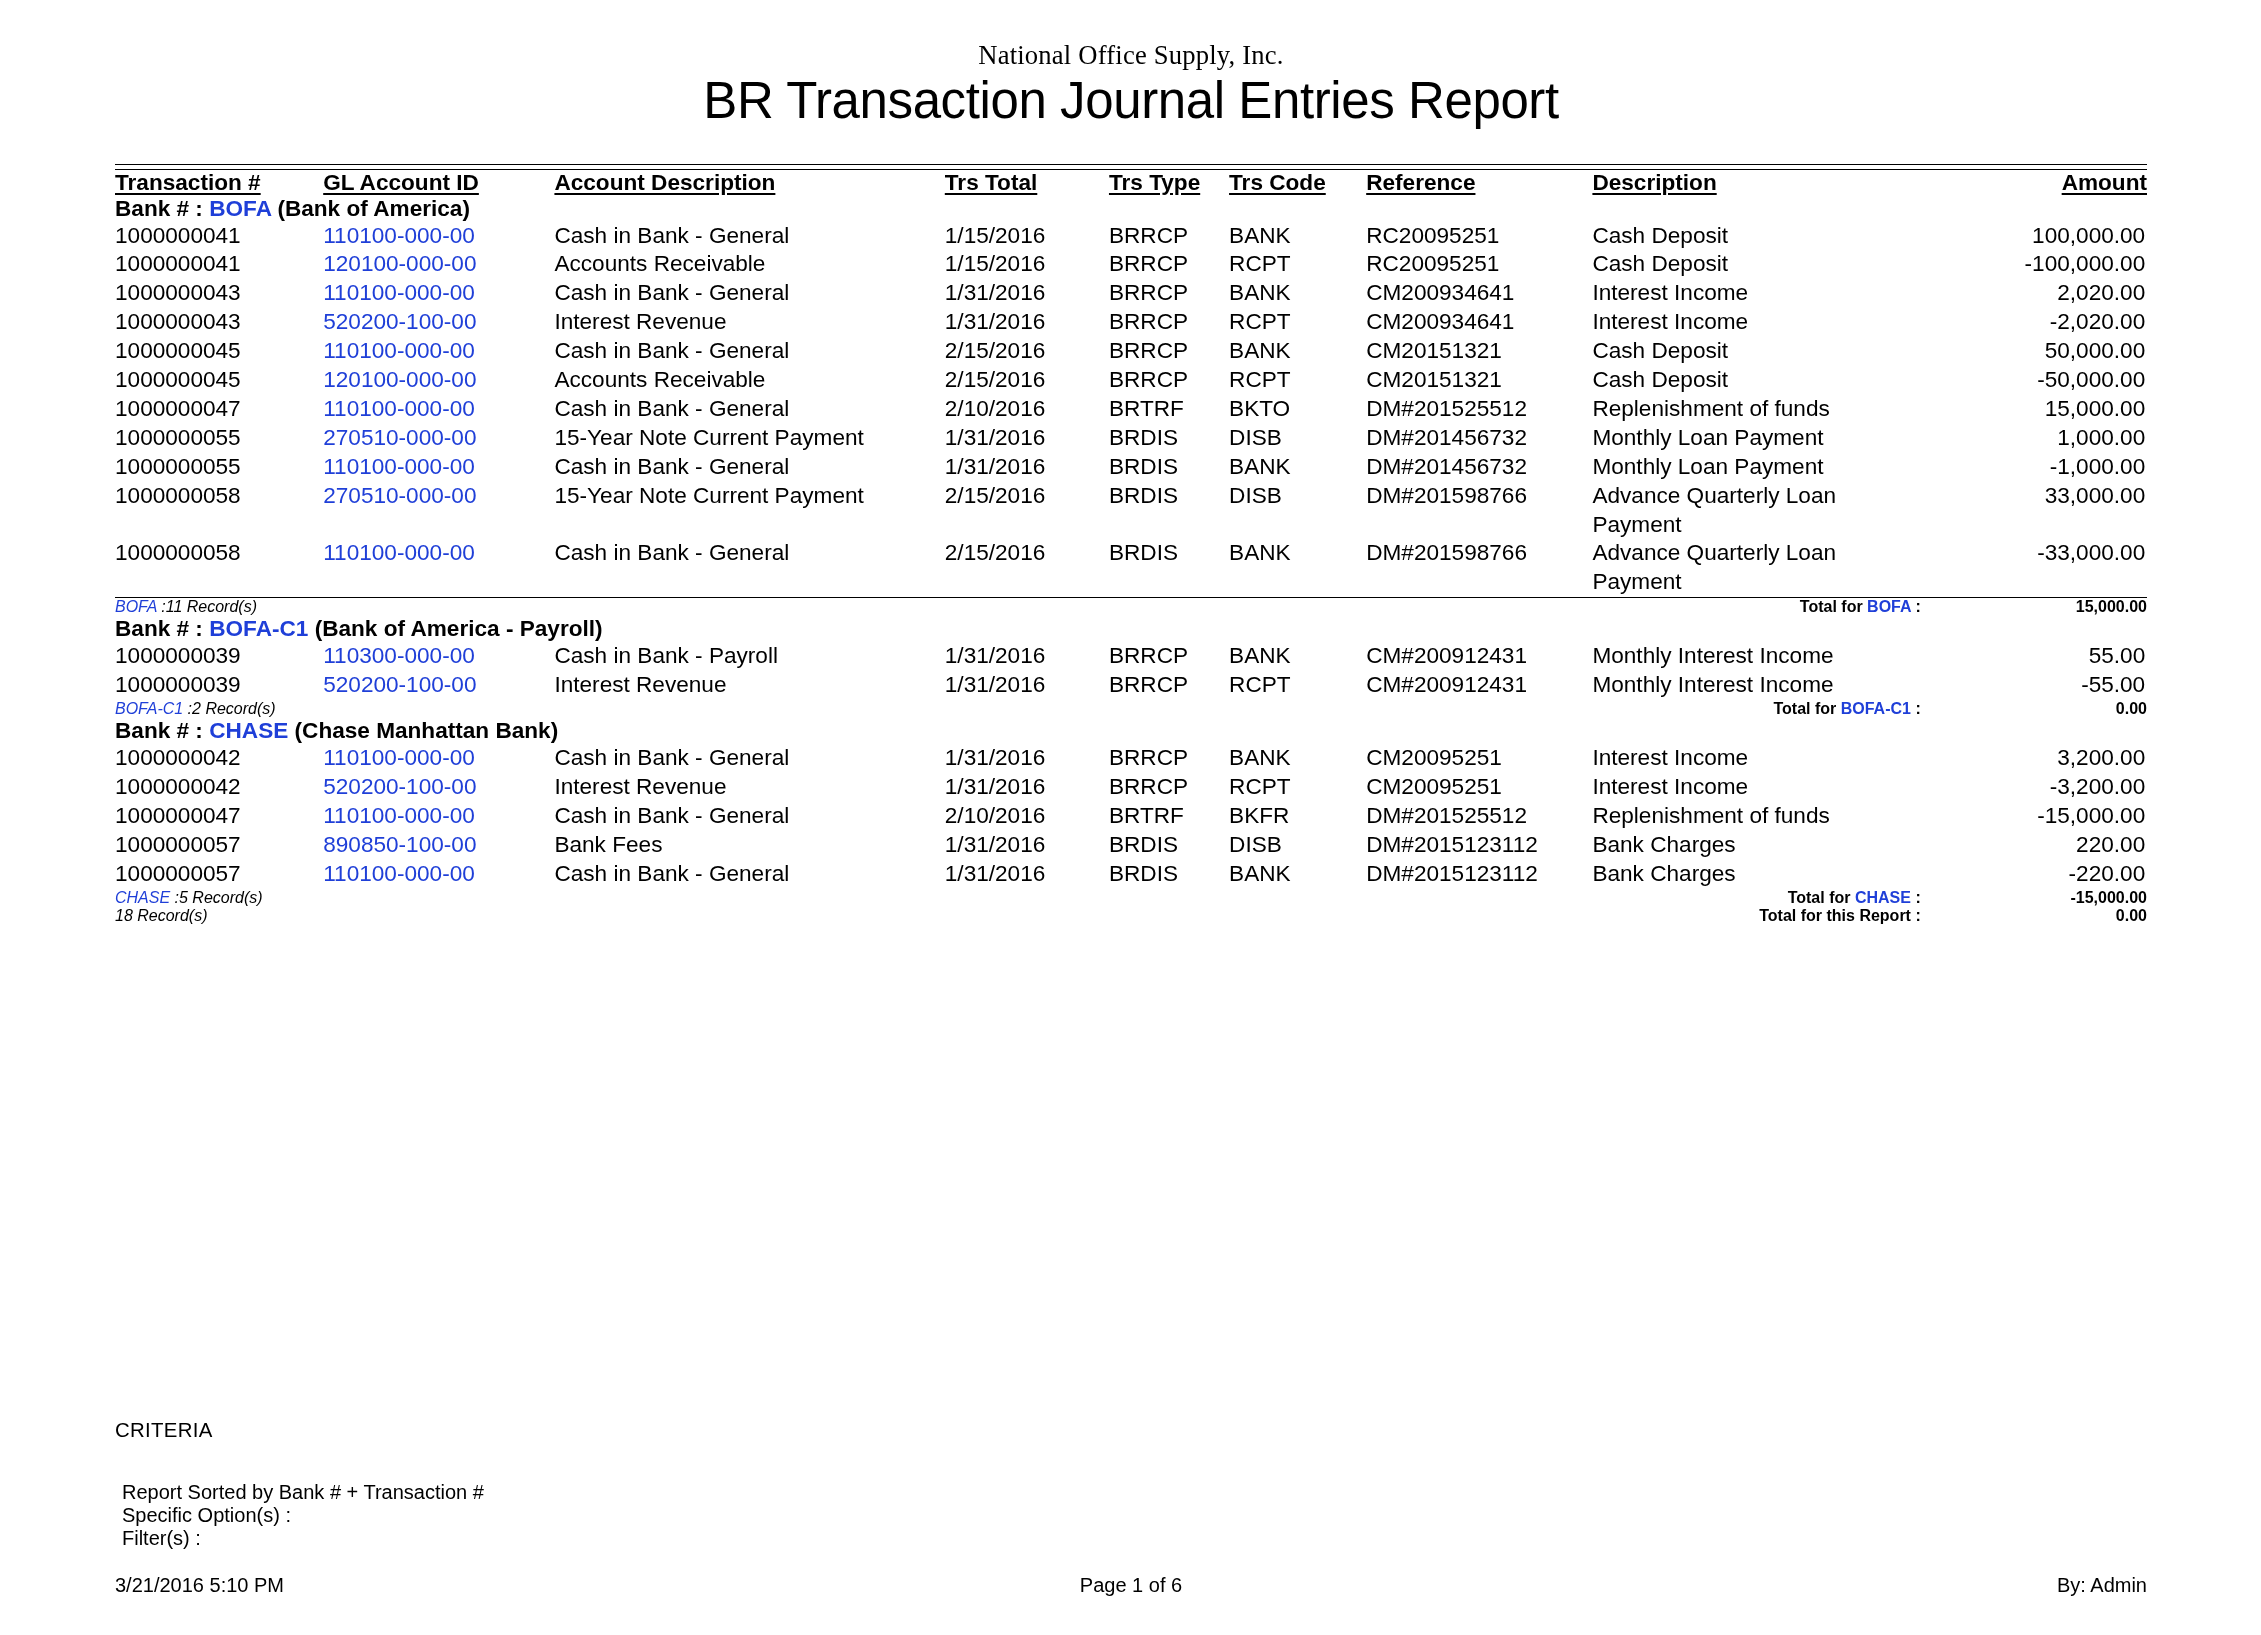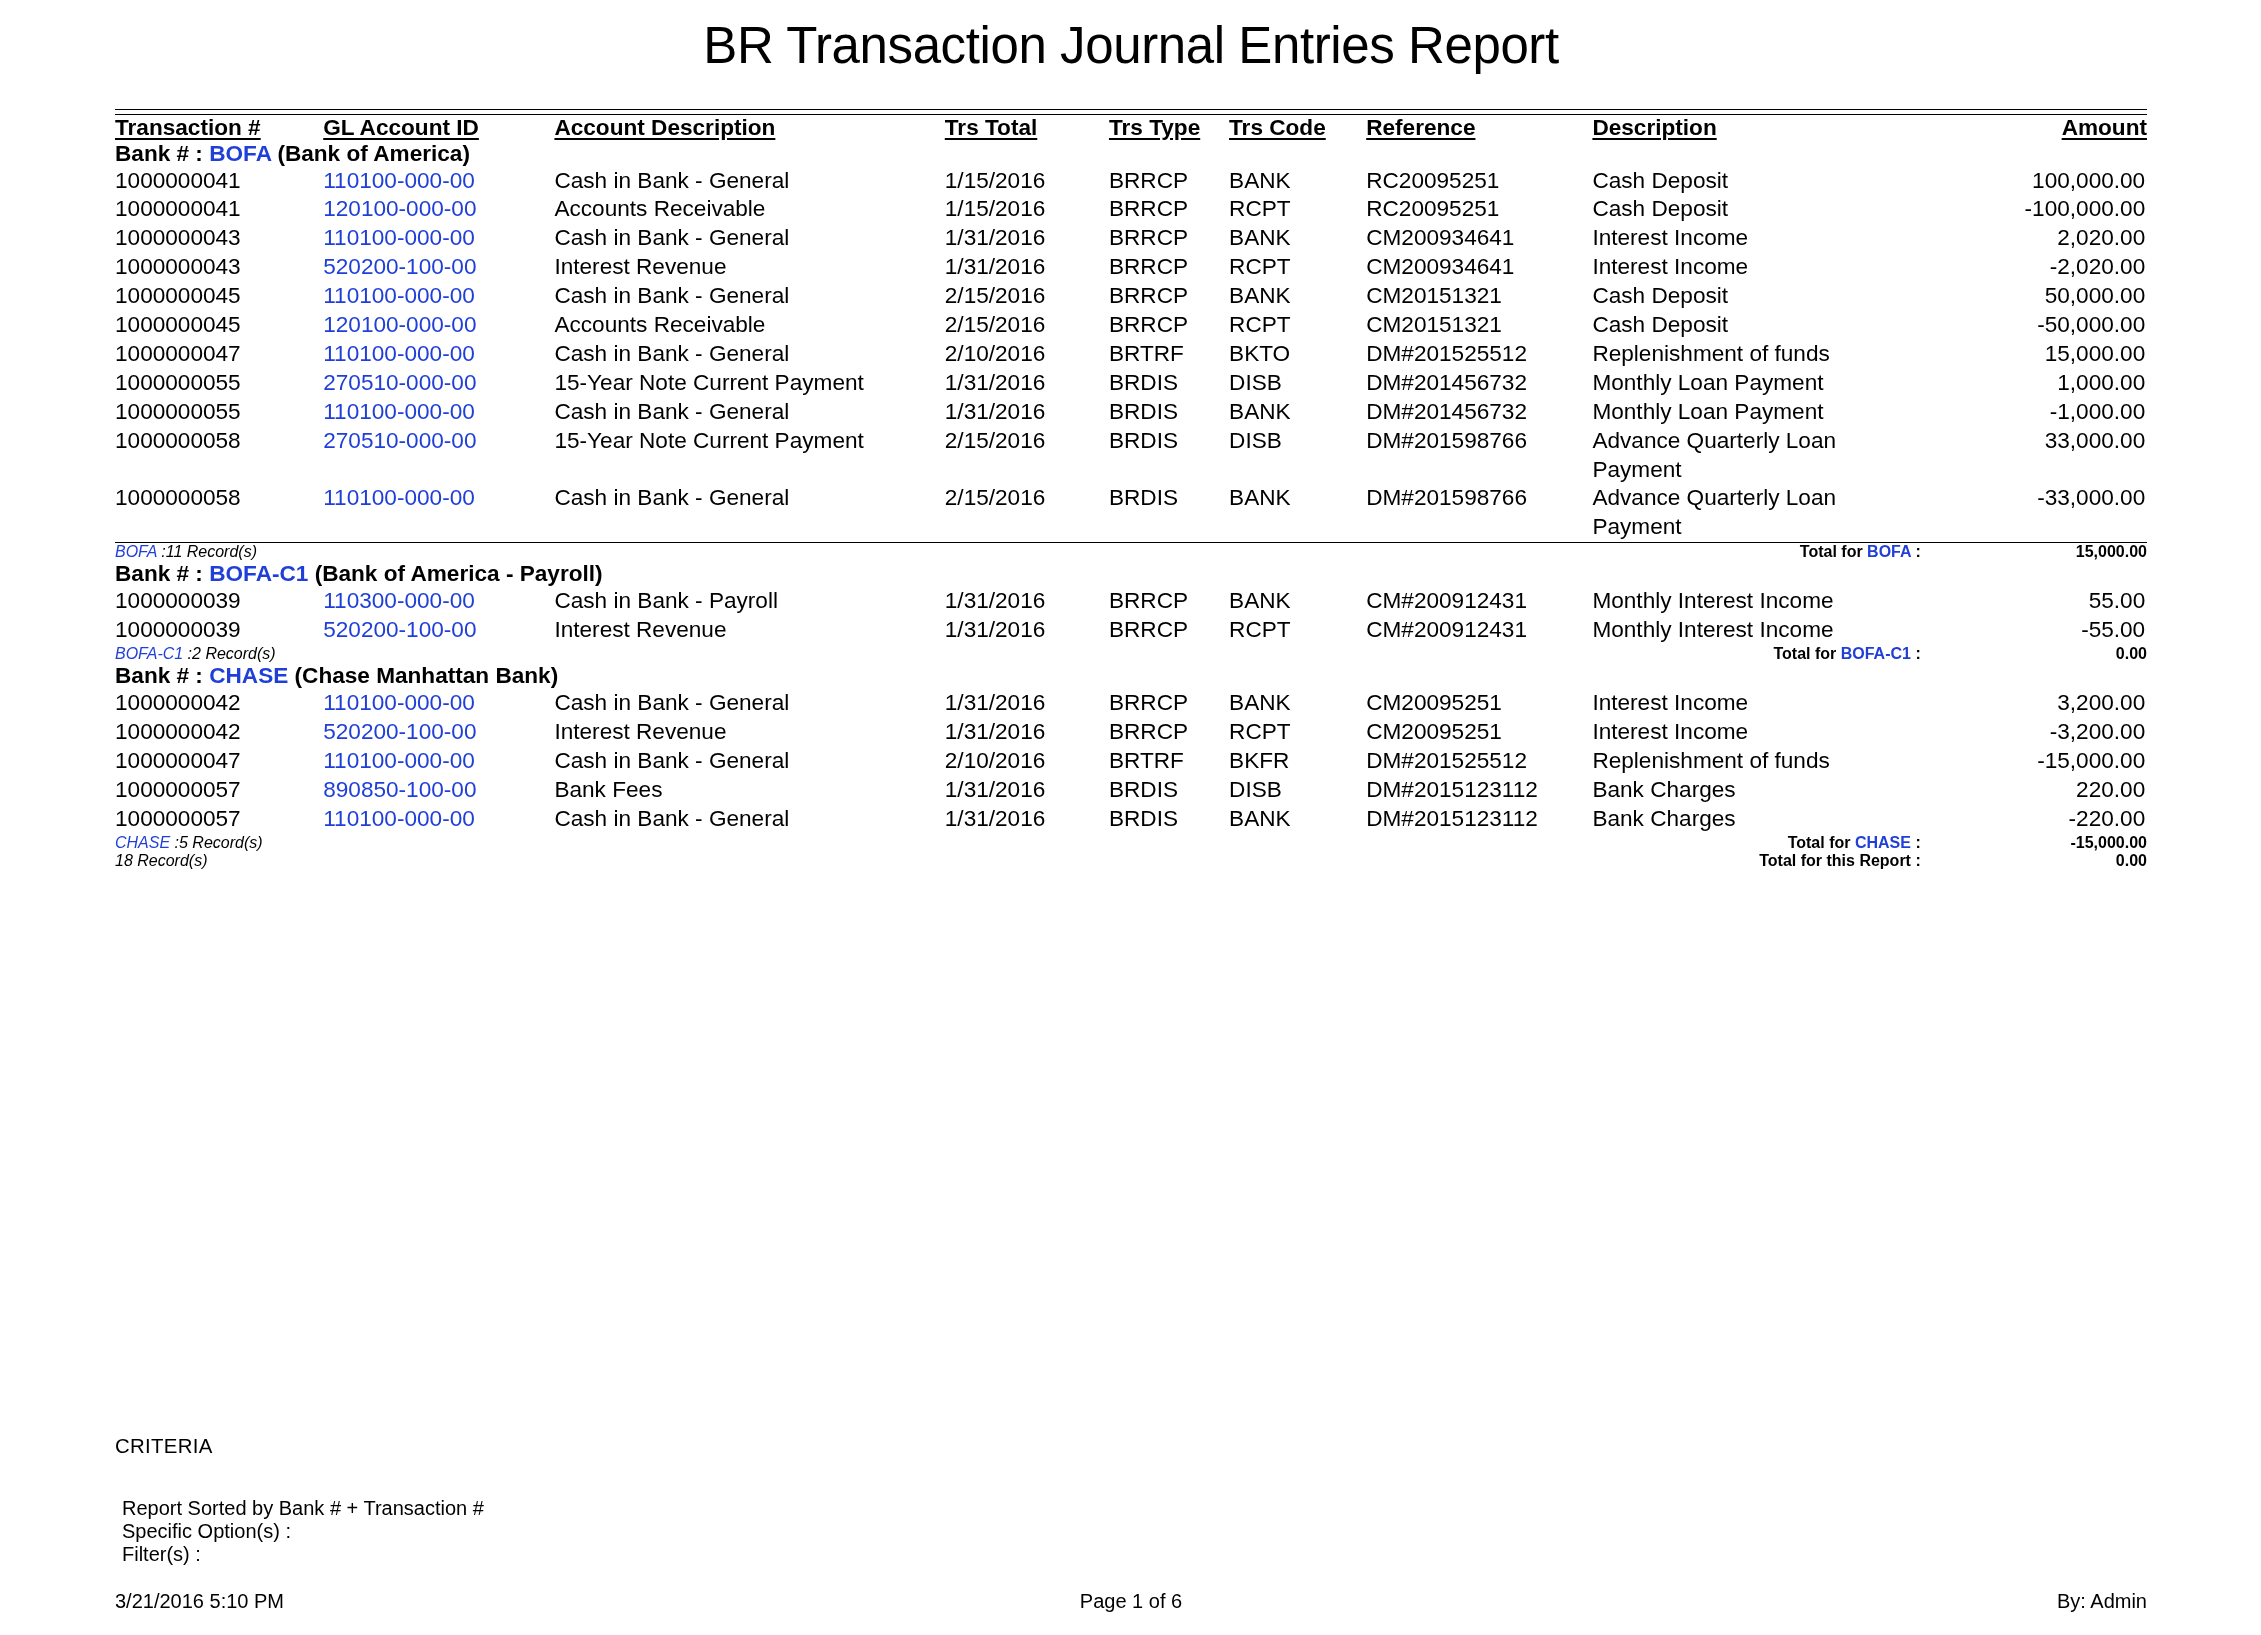--- a/index.html
+++ b/index.html
@@ -25,21 +25,20 @@
     text-align: center;
     font-family: "Liberation Serif", serif;
     font-size: 26.6px;
     padding-top: 40px;
     letter-spacing: 0.2px;
   }
   .report-title {
     text-align: center;
     font-size: 51px;
     font-weight: 400;
-    margin-top: 16px;
     letter-spacing: -0.4px;
   }
   .rule-top {
     margin-top: 34px;
     border-top: 1.8px solid #000;
     border-bottom: 1.8px solid #000;
     height: 3.5px;
   }
   table.report {
     width: 100%;
@@ -147,20 +146,21 @@
     display: flex;
     justify-content: space-between;
   }
   .footer .mid { position: absolute; left: 50%; transform: translateX(-50%); }
 </style>
 </head>
 <body>
 
 <div class="page">
 
+  <div class="company">National Office Supply, Inc.</div>
   <div class="report-title">BR Transaction Journal Entries Report</div>
   <div class="rule-top"></div>
 
   <table class="report">
     <colgroup>
       <col class="c-trans">
         <col class="c-gl">
         <col class="c-desc">
         <col class="c-date">
       <col class="c-type">

